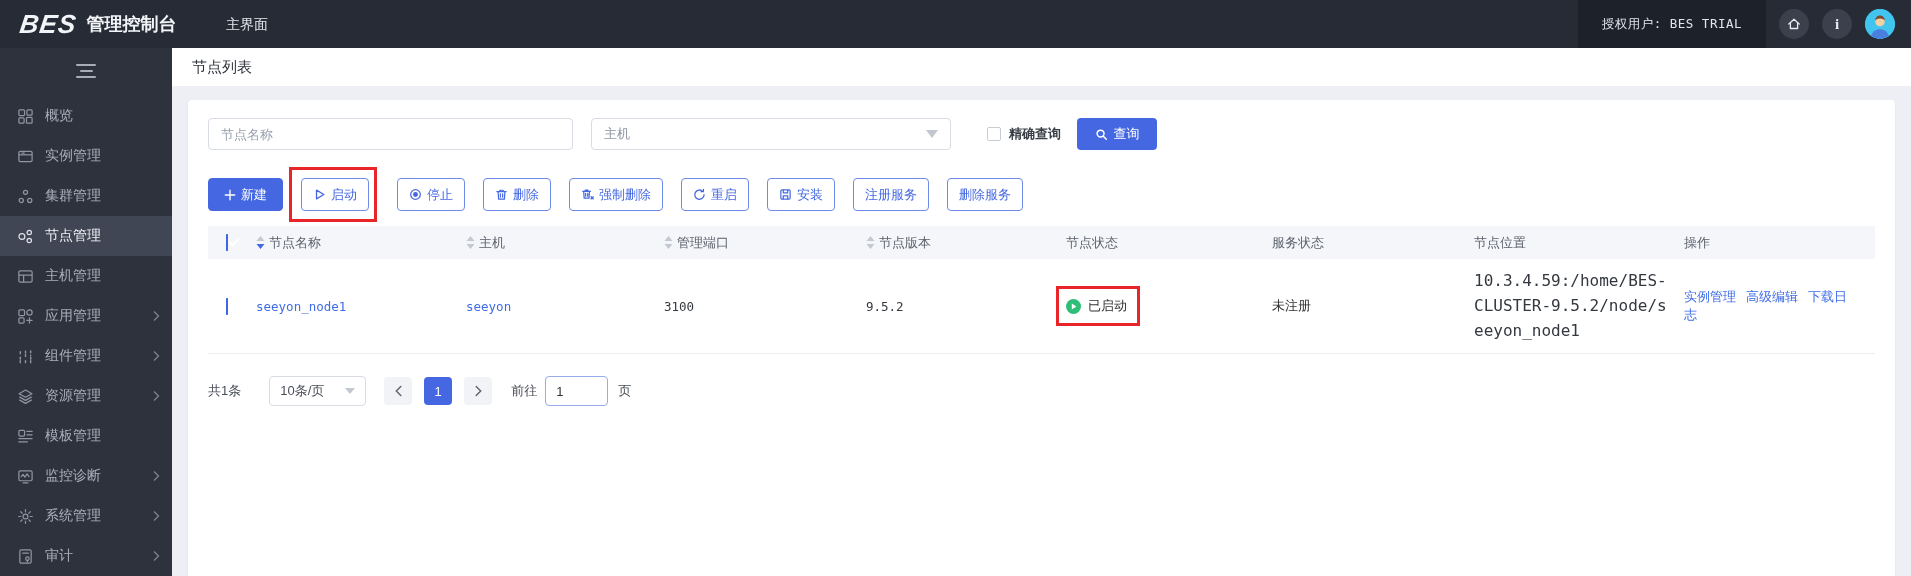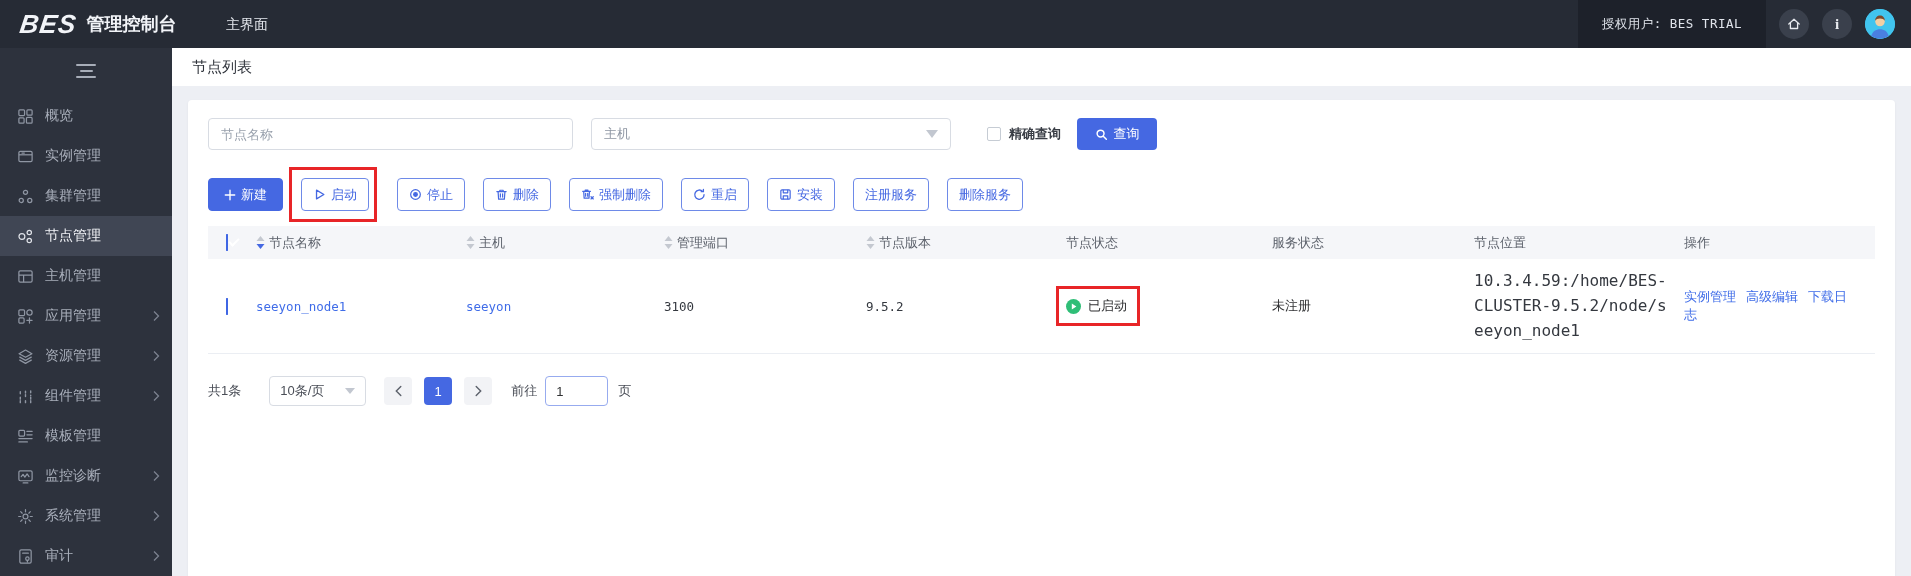--- a/index.html
+++ b/index.html
@@ -195,41 +195,41 @@
       <span class="menu-label">应用管理</span>
       <span class="menu-arrow">
           <svg width="8" height="12" viewBox="0 0 8 12" fill="none" stroke="currentColor" stroke-width="1.3">
             <path d="M2 1.5 6.5 6 2 10.5"></path>
           </svg>
         </span>
     </div>
 
     <div class="menu-item">
       <span class="menu-icon">
+          <svg width="17" height="17" viewBox="0 0 18 18" fill="none" stroke="currentColor" stroke-width="1.5" stroke-linecap="round">
+            <path d="M3.5 15.5V9M3.5 6v-2M9 15.5v-3.5M9 9v-5.5M14.5 15.5V7.5M14.5 5v-2.5" stroke-dasharray="2 1.7"></path>
+          </svg>
+        </span>
+      <span class="menu-label">组件管理</span>
+      <span class="menu-arrow">
+          <svg width="8" height="12" viewBox="0 0 8 12" fill="none" stroke="currentColor" stroke-width="1.3">
+            <path d="M2 1.5 6.5 6 2 10.5"></path>
+          </svg>
+        </span>
+    </div>
+
+    <div class="menu-item">
+      <span class="menu-icon">
           <svg width="17" height="17" viewBox="0 0 18 18" fill="none" stroke="currentColor" stroke-width="1.3" stroke-linejoin="round">
             <path d="M9 2.2 15.8 6 9 9.8 2.2 6Z"></path>
             <path d="M2.5 9.4 9 13.1l6.5-3.7"></path>
             <path d="M2.5 12.6 9 16.3l6.5-3.7"></path>
           </svg>
         </span>
       <span class="menu-label">资源管理</span>
-      <span class="menu-arrow">
-          <svg width="8" height="12" viewBox="0 0 8 12" fill="none" stroke="currentColor" stroke-width="1.3">
-            <path d="M2 1.5 6.5 6 2 10.5"></path>
-          </svg>
-        </span>
-    </div>
-
-    <div class="menu-item">
-      <span class="menu-icon">
-          <svg width="17" height="17" viewBox="0 0 18 18" fill="none" stroke="currentColor" stroke-width="1.5" stroke-linecap="round">
-            <path d="M3.5 15.5V9M3.5 6v-2M9 15.5v-3.5M9 9v-5.5M14.5 15.5V7.5M14.5 5v-2.5" stroke-dasharray="2 1.7"></path>
-          </svg>
-        </span>
-      <span class="menu-label">组件管理</span>
       <span class="menu-arrow">
           <svg width="8" height="12" viewBox="0 0 8 12" fill="none" stroke="currentColor" stroke-width="1.3">
             <path d="M2 1.5 6.5 6 2 10.5"></path>
           </svg>
         </span>
     </div>
 
     <div class="menu-item">
       <span class="menu-icon">
           <svg width="17" height="17" viewBox="0 0 18 18" fill="none" stroke="currentColor" stroke-width="1.3" stroke-linecap="round" stroke-linejoin="round">

